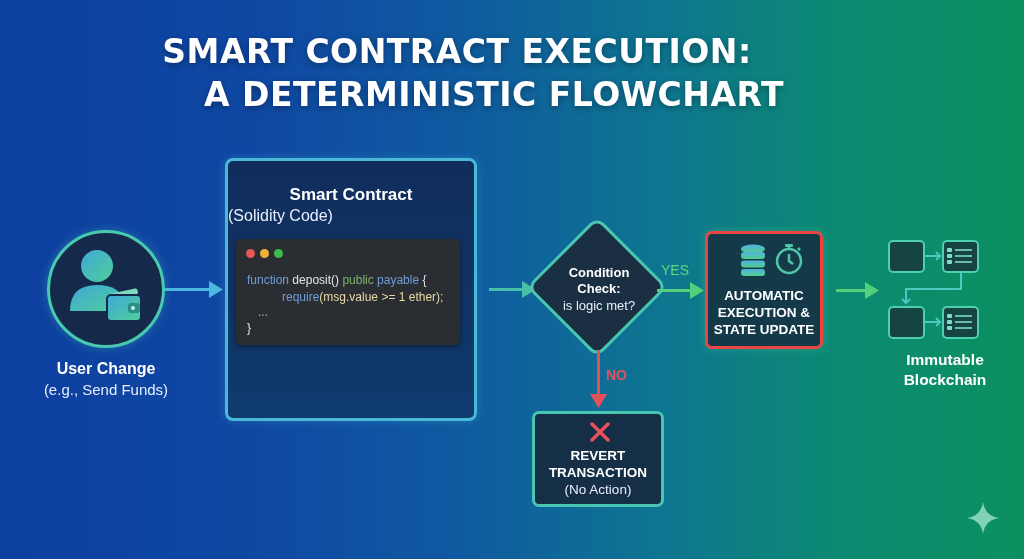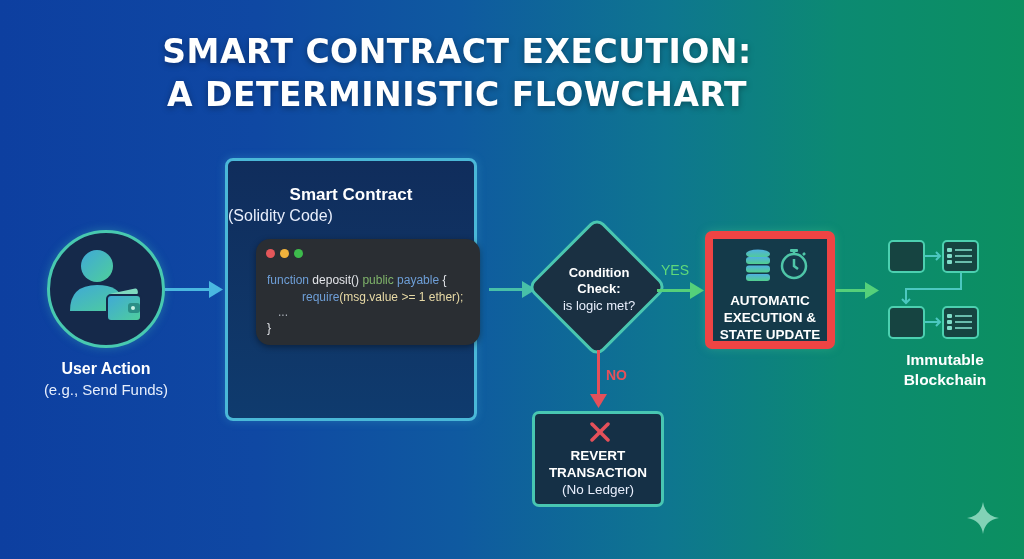--- a/index.html
+++ b/index.html
@@ -9,21 +9,21 @@
     font-family: "Liberation Sans", sans-serif;
     color:#fff;
   }
   .title {
     position:absolute; left:0; width:914px; text-align:center;
     font-family: "DejaVu Sans", sans-serif; font-weight:bold;
     font-size:33px; letter-spacing:0.5px; line-height:43px;
     text-shadow: 0 2px 6px rgba(0,0,0,0.35);
   }
   .t1 { top:30px; }
-  .t2 { top:73px; }
+  .t2 { top:73px;padding-left:37px; }
 
   
   .user-circle {
     position:absolute; left:47px; top:230px; width:118px; height:118px;
     border-radius:50%; background:#15294a; border:3px solid #48c9b0;
     box-sizing:border-box; box-shadow:0 0 10px rgba(72,201,176,0.35);
   }
   .user-label { position:absolute; left:20px; width:172px; text-align:center; }
   .user-label .bold { top:360px; position:absolute; width:100%; font-weight:bold; font-size:16px; }
   .user-label .sub { top:381px; position:absolute; width:100%; font-size:15px; color:#e6eefc; }
@@ -35,43 +35,43 @@
   
   .sc-box {
     position:absolute; left:225px; top:158px; width:252px; height:263px;
     box-sizing:border-box; border:3px solid #4ab8d8; border-radius:8px;
     background: linear-gradient(180deg, #102d5c 0%, #0f3b6e 100%);
     box-shadow:0 0 10px rgba(74,184,216,0.3);
   }
   .sc-title { position:absolute; top:24px; width:100%; text-align:center; font-weight:bold; font-size:17px; }
   .sc-sub { position:absolute; top:46px; width:100%; text-align:left; font-size:16px; color:#e8eefc; }
   .code {
-    position:absolute; left:28px; top:78px; width:224px; height:106px;
-    background:#2a2e33; border-radius:14px; box-shadow:0 2px 6px rgba(0,0,0,0.4);
+    position:absolute; left:8px; top:78px; width:224px; height:106px;
+    background:#2a2e33; border-radius:5px; box-shadow:0 2px 6px rgba(0,0,0,0.4);
   }
   .dot { position:absolute; top:10px; width:9px; height:9px; border-radius:50%; }
   .code-line { position:absolute; left:11px; font-size:12px; white-space:pre; }
   .kw { color:#6e9fd8; }
   .fn { color:#e2e4e8; }
   .mod { color:#7fb36a; }
   .req { color:#6e9fd8; }
   .arg { color:#e7d9a5; }
 
   
   .diamond {
     position:absolute; left:547px; top:237px; width:100px; height:100px;
     transform:rotate(45deg); background:#1a3042;
     border:3px solid #4ac6b0; border-radius:10px; box-sizing:border-box;
   }
   .cond-text { position:absolute; left:537px; width:124px; text-align:center; }
 
   
   .auto-box {
-    position:absolute; left:705px; top:231px; width:130px; height:118px;
-    box-sizing:border-box; border:8px solid #ef4444; border-radius:7px;
+    position:absolute; left:705px; top:231px; width:118px; height:118px;
+    box-sizing:border-box; border:3px solid #ef4444; border-radius:7px;
     background:#143a4a; box-shadow:0 0 10px rgba(82,207,142,0.35);
   }
   .auto-text { position:absolute; top:53px; width:100%; text-align:center; font-weight:bold; font-size:13.5px; line-height:17px; }
 
   
   .revert-box {
     position:absolute; left:532px; top:411px; width:132px; height:96px;
     box-sizing:border-box; border:3px solid #48c6b2; border-radius:7px;
     background:#153046;
   }
@@ -103,21 +103,21 @@
     </defs>
     <circle cx="47" cy="33" r="16" fill="url(#ug)"></circle>
     <path d="M20 78 Q20 52 47 52 Q70 52 73 68 L73 78 Z" fill="url(#ug)"></path>
     <rect x="60" y="58" width="28" height="6" rx="2" fill="#7fd9c0" transform="rotate(-12 74 61)"></rect>
     <rect x="57" y="62" width="34" height="26" rx="4" fill="url(#ug)" stroke="#15294a" stroke-width="2"></rect>
     <rect x="78" y="70" width="12" height="10" rx="3" fill="#2b8f86"></rect>
     <circle cx="83" cy="75" r="2" fill="#c8f2e4"></circle>
   </svg>
 </div>
 <div class="user-label">
-  <div class="bold">User Action</div>
+  <div class="bold">User Change</div>
   <div class="sub">(e.g., Send Funds)</div>
 </div>
 
 <div class="line" style="left:165px;top:288px;width:48px;background:#4ab8e0;"></div>
 <svg style="position:absolute;left:209px;top:281px;" width="14" height="17">
     <polygon points="0,0 14,8.5 0,17" fill="#4ab8e0"></polygon>
   </svg>
 
 <div class="sc-box">
   <div class="sc-title">Smart Contract</div>
@@ -188,21 +188,21 @@
   </svg>
 
 <div class="revert-box">
   <svg style="position:absolute;left:55px;top:8px;" width="20" height="20" viewBox="0 0 20 20">
     <line x1="2" y1="2" x2="18" y2="18" stroke="#e5505a" stroke-width="3.5" stroke-linecap="round"></line>
     <line x1="18" y1="2" x2="2" y2="18" stroke="#e5505a" stroke-width="3.5" stroke-linecap="round"></line>
   </svg>
   <div class="revert-text">
     <div style="font-weight:bold;">REVERT</div>
     <div style="font-weight:bold;">TRANSACTION</div>
-    <div style="color:#e8eefc;">(No Ledger)</div>
+    <div style="color:#e8eefc;">(No Action)</div>
   </div>
 </div>
 
 <div>
   <div class="lblock" style="left:888px;top:240px;"></div>
   <div class="lblock" style="left:942px;top:240px;"></div>
   <div class="lblock" style="left:888px;top:306px;"></div>
   <div class="lblock" style="left:942px;top:306px;"></div>
   <svg style="position:absolute;left:880px;top:235px;" width="120" height="110">
     <g stroke="#4cc8c0" stroke-width="2" fill="none">

